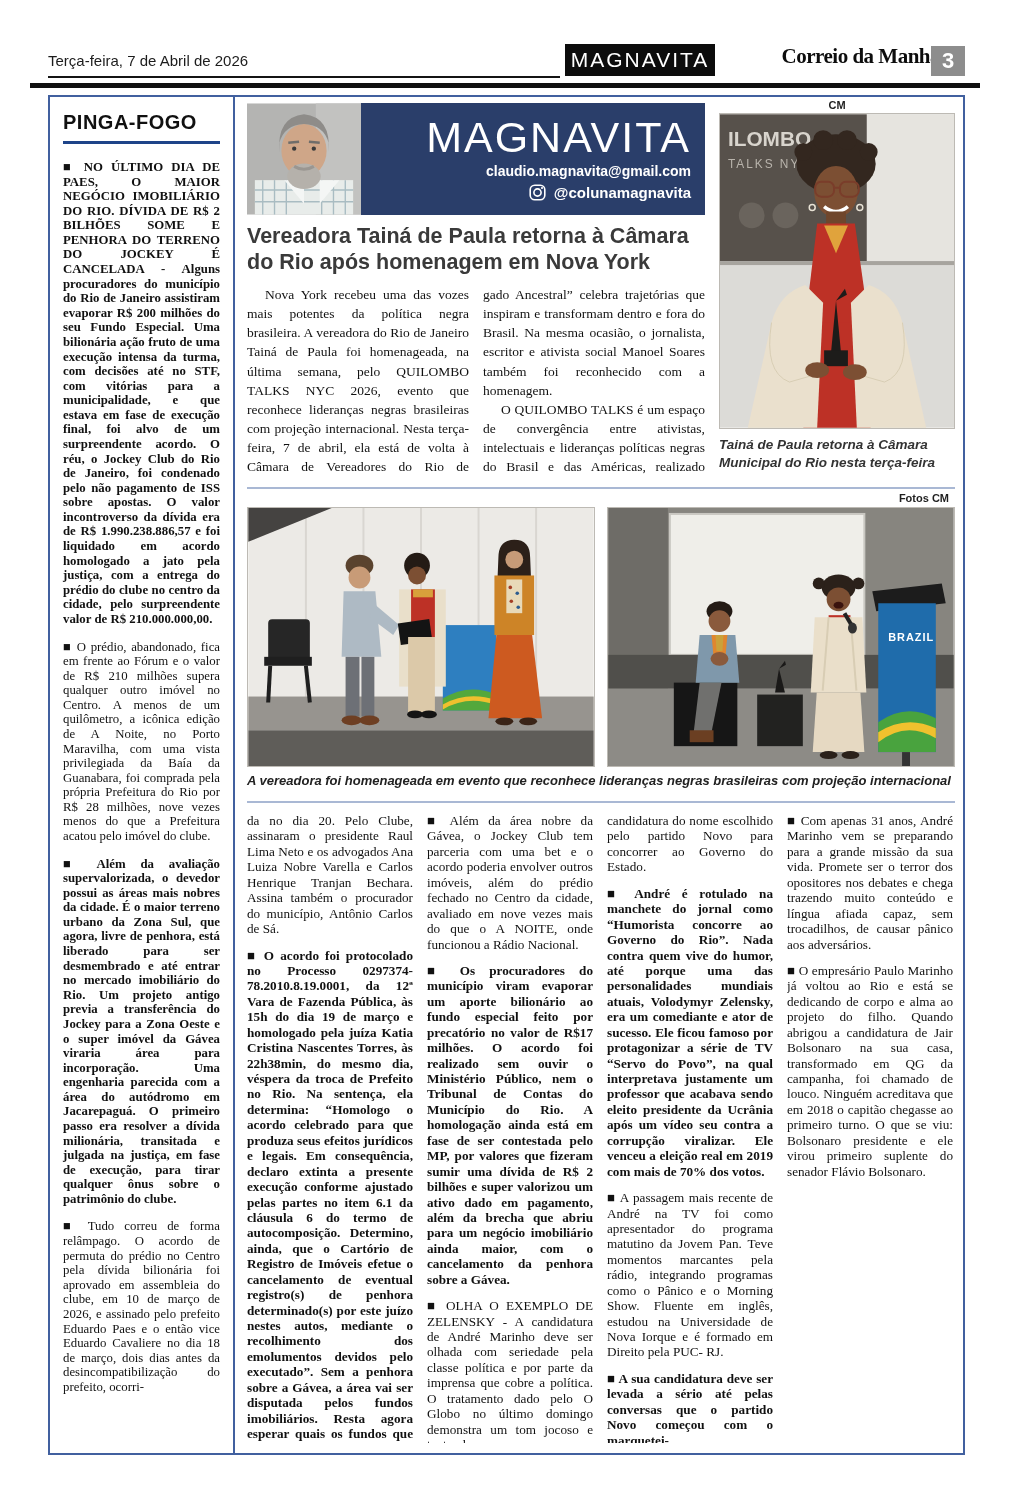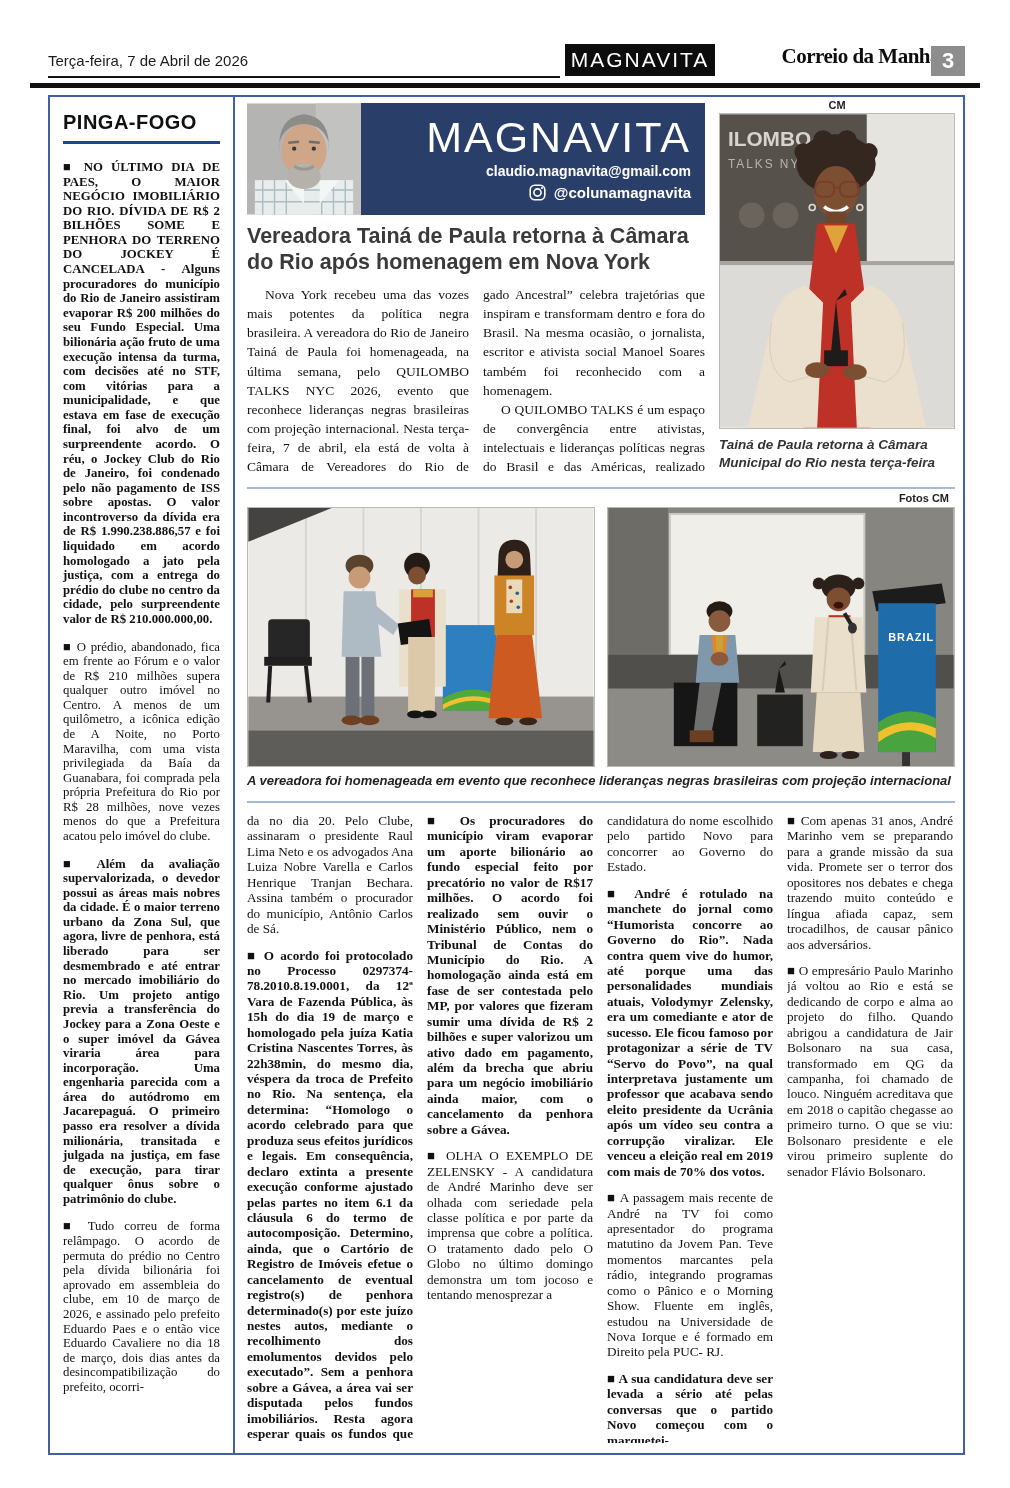--- a/index.html
+++ b/index.html
@@ -285,20 +285,21 @@
 
       <div class="event-caption">A vereadora foi homenageada em evento que reconhece lideranças negras brasileiras com projeção internacional</div>
       <div class="divider div2"></div>
 
       <div class="bottom-cols">
         <div class="bottom-col">
             <p class="para">da no dia 20. Pelo Clube, assinaram o presidente Raul Lima Neto e os advogados Ana Luiza Nobre Varella e Carlos Henrique Tranjan Bechara. Assina também o procurador do município, Antônio Carlos de Sá.</p>
             <p class="para bold">■ O acordo foi protocolado no Processo 0297374-78.2010.8.19.0001, da 12ª Vara de Fazenda Pública, às 15h do dia 19 de março e homologado pela juíza Katia Cristina Nascentes Torres, às 22h38min, do mesmo dia, véspera da troca de Prefeito no Rio. Na sentença, ela determina: “Homologo o acordo celebrado para que produza seus efeitos jurídicos e legais. Em consequência, declaro extinta a presente execução conforme ajustado pelas partes no item 6.1 da cláusula 6 do termo de autocomposição. Determino, ainda, que o Cartório de Registro de Imóveis efetue o cancelamento de eventual registro(s) de penhora determinado(s) por este juízo nestes autos, mediante o recolhimento dos emolumentos devidos pelo executado”. Sem a penhora sobre a Gávea, a área vai ser disputada pelos fundos imobiliários. Resta agora esperar quais os fundos que irão entrar nesta segunda etapa do foguete.</p>
           </div>
         <div class="bottom-col">
+            <p class="para">■ Além da área nobre da Gávea, o Jockey Club tem parceria com uma bet e o acordo poderia envolver outros imóveis, além do prédio fechado no Centro da cidade, avaliado em nove vezes mais do que o A NOITE, onde funcionou a Rádio Nacional.</p>
             <p class="para bold">■ Os procuradores do município viram evaporar um aporte bilionário ao fundo especial feito por precatório no valor de R$17 milhões. O acordo foi realizado sem ouvir o Ministério Público, nem o Tribunal de Contas do Município do Rio. A homologação ainda está em fase de ser contestada pelo MP, por valores que fizeram sumir uma dívida de R$ 2 bilhões e super valorizou um ativo dado em pagamento, além da brecha que abriu para um negócio imobiliário ainda maior, com o cancelamento da penhora sobre a Gávea.</p>
             <p class="para">■ OLHA O EXEMPLO DE ZELENSKY - A candidatura de André Marinho deve ser olhada com seriedade pela classe política e por parte da imprensa que cobre a política. O tratamento dado pelo O Globo no último domingo demonstra um tom jocoso e tentando menosprezar a</p>
           </div>
         <div class="bottom-col">
             <p class="para">candidatura do nome escolhido pelo partido Novo para concorrer ao Governo do Estado.</p>
             <p class="para bold">■ André é rotulado na manchete do jornal como “Humorista concorre ao Governo do Rio”. Nada contra quem vive do humor, até porque uma das personalidades mundiais atuais, Volodymyr Zelensky, era um comediante e ator de sucesso. Ele ficou famoso por protagonizar a série de TV “Servo do Povo”, na qual interpretava justamente um professor que acabava sendo eleito presidente da Ucrânia após um vídeo seu contra a corrupção viralizar. Ele venceu a eleição real em 2019 com mais de 70% dos votos.</p>
             <p class="para">■ A passagem mais recente de André na TV foi como apresentador do programa matutino da Jovem Pan. Teve momentos marcantes pela rádio, integrando programas como o Pânico e o Morning Show. Fluente em inglês, estudou na Universidade de Nova Iorque e é formado em Direito pela PUC- RJ.</p>
             <p class="para bold">■ A sua candidatura deve ser levada a sério até pelas conversas que o partido Novo começou com o marquetei-</p>
           </div>
         <div class="bottom-col">

